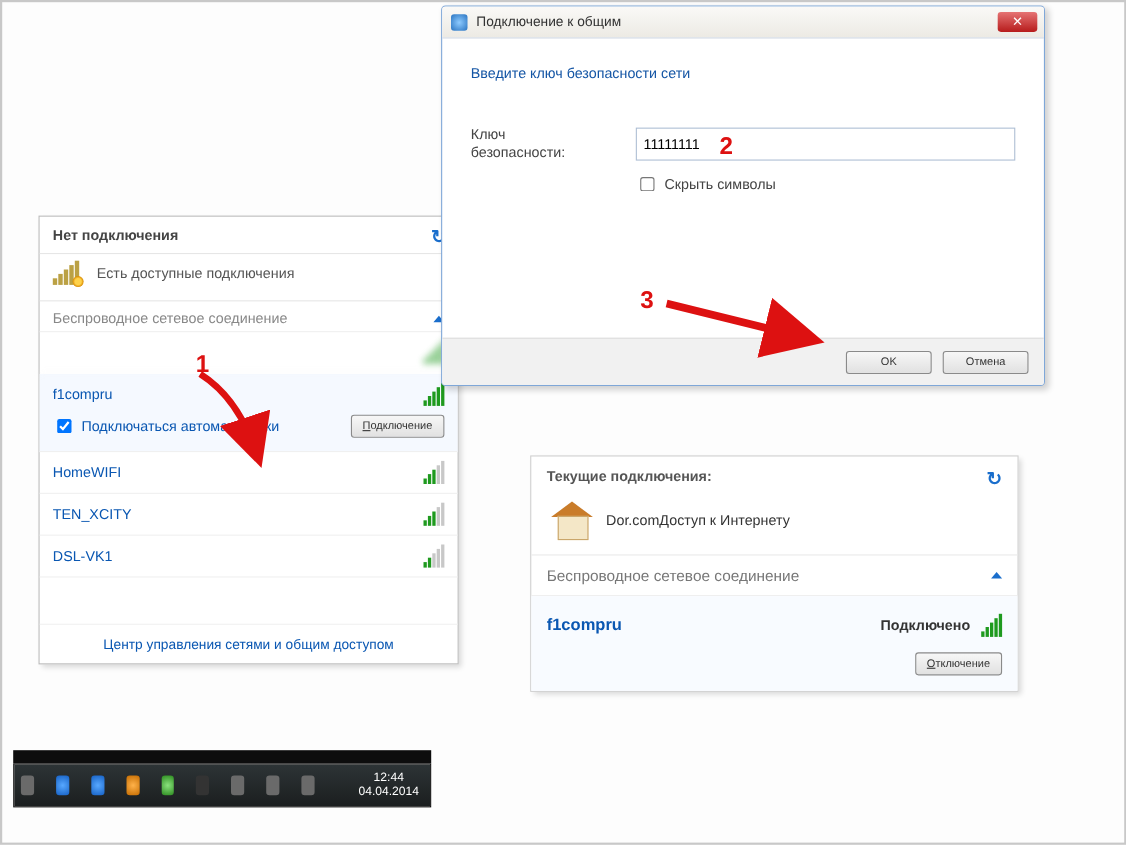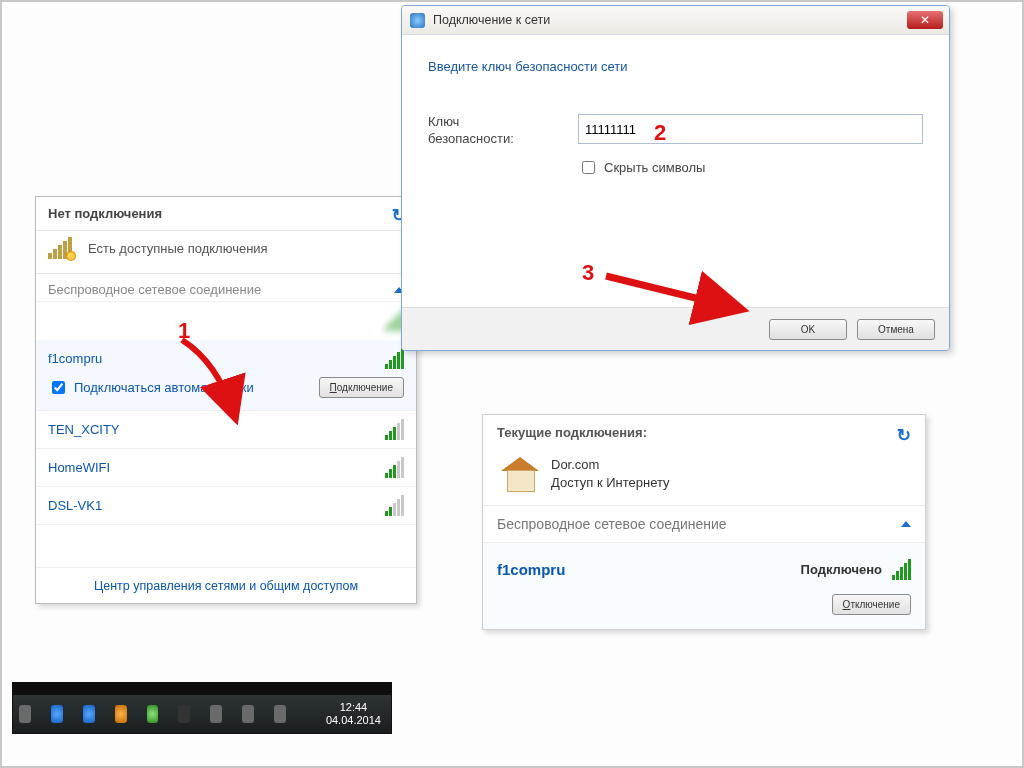--- a/index.html
+++ b/index.html
@@ -130,21 +130,21 @@
 }
 .p2-title .grow{flex:1}
 .close-btn{
   width:36px;height:18px;border-radius:3px;
   background:linear-gradient(#e57373,#b71c1c);
   display:flex;align-items:center;justify-content:center;color:#fff;font-size:12px;
 }
 .net-icon{width:15px;height:15px;background:radial-gradient(circle,#8ecbff,#2973c0);border-radius:3px}
 .p2-body{padding:24px 26px 0 26px}
 .p2-head{color:#1556a5;font-size:13px;margin-bottom:40px}
-.key-row{display:flex;align-items:flex-start;gap:30px;margin-bottom:10px}
+.key-row{display:flex;align-items:center;gap:30px;margin-bottom:10px}
 .key-lbl{color:#444;width:120px;display:flex;flex-direction:column;line-height:1.3}
 .key-input{flex:1;border:1px solid #aebfd4;height:24px;padding:2px 6px;font-family:inherit;font-size:13px}
 .hide-row{margin-left:150px;display:flex;align-items:center;gap:6px;color:#444}
 .p2-btnbar{
   position:absolute;left:0;right:0;bottom:0;height:42px;
   background:#f1f1f1;border-top:1px solid #ddd;
   display:flex;align-items:center;justify-content:flex-end;gap:10px;padding-right:14px;
 }
 .p2-btnbar .w7btn{min-width:78px}
 
@@ -158,21 +158,21 @@
   position:absolute;left:480px;top:412px;width:442px;
   background:#fff;border:1px solid #cfcfcf;box-shadow:3px 3px 5px rgba(0,0,0,.15);
 }
 .p3-head{
   padding:10px 14px 6px 14px;display:flex;justify-content:space-between;color:#555;font-weight:600;
 }
 .p3-conn{padding:4px 14px 14px 18px;display:flex;gap:12px;align-items:center;border-bottom:1px solid #eaeaea}
 .house-icon{width:38px;height:34px;position:relative}
 .house-icon .roof{position:absolute;left:0;top:0;width:0;height:0;border-left:19px solid transparent;border-right:19px solid transparent;border-bottom:14px solid #c97c2a}
 .house-icon .wall{position:absolute;left:6px;top:13px;width:26px;height:20px;background:#f4e7c7;border:1px solid #caa66a}
-.p3-conn .txt{display:flex;flex-direction:column;line-height:1.35;color:#333}
+.p3-conn .txt{display:flex;flex-direction:row;line-height:1.35;color:#333}
 .p3-sect{padding:10px 14px;color:#777;display:flex;justify-content:space-between;align-items:center;border-bottom:1px solid #eee;font-size:14px}
 .p3-sel{padding:16px 14px 14px 14px;display:flex;flex-direction:column;gap:14px;background:#f8fbff}
 .p3-sel .row1{display:flex;justify-content:space-between;align-items:center}
 .p3-sel .name{color:#0a57b2;font-weight:600;font-size:15px}
 .p3-sel .state{color:#333;font-weight:600}
 .p3-sel .btnrow{display:flex;justify-content:flex-end}
 </style>
 </head>
 <body>
 
@@ -223,31 +223,31 @@
         <input type="checkbox" checked="" style="">
         <span>Подключаться автоматически</span>
       </label>
       <button class="w7btn">
         <u>П</u><span>одключение</span>
       </button>
     </div>
   </div>
 
   <div class="p1-net">
-    <span>TEN_XCITY</span>
+    <span>HomeWIFI</span>
     <span class="sig">
       <span class="s1"></span>
         <span class="s2"></span>
         <span class="s3"></span>
         <span class="s4 off"></span>
         <span class="s5 off"></span>
     </span>
   </div>
   <div class="p1-net">
-    <span>HomeWIFI</span>
+    <span>TEN_XCITY</span>
     <span class="sig">
       <span class="s1"></span>
         <span class="s2"></span>
         <span class="s3"></span>
         <span class="s4 off"></span>
         <span class="s5 off"></span>
     </span>
   </div>
   <div class="p1-net">
     <span>DSL-VK1</span>
@@ -279,21 +279,21 @@
   <div class="spacer"></div>
   <div class="clock">
     <div>12:44</div>
     <div>04.04.2014</div>
   </div>
 </div>
 
 <div class="panel2">
   <div class="p2-title">
     <span class="net-icon"></span>
-    <span>Подключение к сети</span>
+    <span>Подключение к общим</span>
     <span class="grow"></span>
     <span class="close-btn">
       <span>✕</span>
     </span>
   </div>
   <div class="p2-body">
     <div class="p2-head">Введите ключ безопасности сети</div>
     <div class="key-row">
       <div class="key-lbl">
         <span>Ключ</span>

